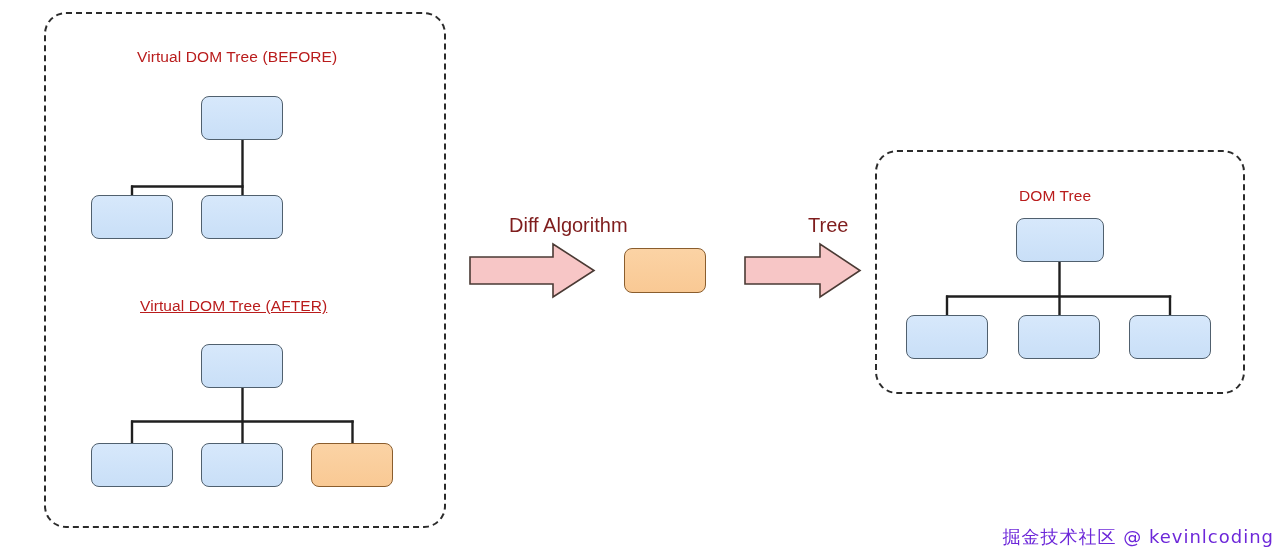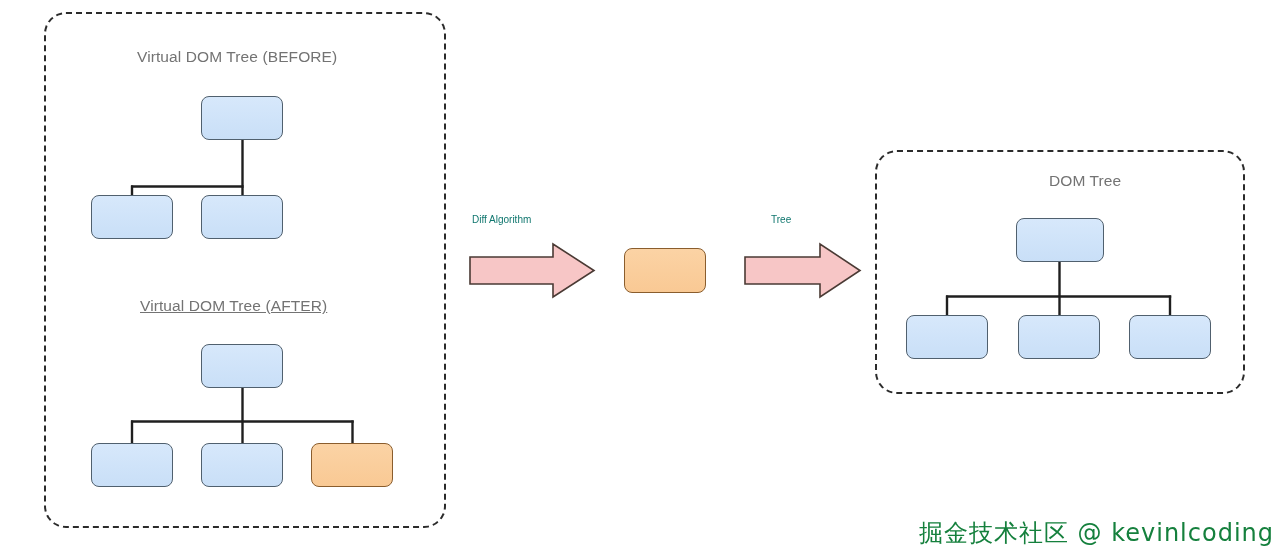--- a/index.html
+++ b/index.html
@@ -31,50 +31,51 @@
   }
   #panel-dom {
     left: 875px;
     top: 150px;
     width: 370px;
     height: 244px;
   }
   .tree-title {
     position: absolute;
     font-size: 15.5px;
-    color: #737373;
+    color: #b91c1c;
     white-space: nowrap;
     letter-spacing: 0.1px;
   }
   #title-before { left: 137px; top: 48px; }
   #title-after  { left: 140px; top: 297px; text-decoration: underline; }
-  #title-dom    { left: 1019px; top: 172px; margin-left: 30px; }
+  #title-dom    { left: 1019px; top: 187px; }
 
   .node {
     position: absolute;
     width: 82px;
     height: 44px;
     border-radius: 8px;
     box-sizing: border-box;
   }
   .node.blue {
     background: linear-gradient(180deg, #d7e8fb 0%, #cfe3f9 55%, #c9dff7 100%);
     border: 1.6px solid #50606e;
   }
   .node.orange {
     background: linear-gradient(180deg, #fbd3a5 0%, #f9c994 100%);
     border: 1.6px solid #8a5d2d;
   }
   #node-dom-root { width: 88px; }
 
   .label-mid {
     position: absolute;
-    font-size: 10px;
-    color: #0f766e;
+    font-size: 20px;
+    color: #7f1d1d;
     white-space: nowrap;
+    margin-left: 37px;
   }
   #label-diff  { left: 472px; top: 214px; }
   #label-patch { left: 771px; top: 214px; }
 
   .svg-layer {
     position: absolute;
     left: 0;
     top: 0;
     width: 1288px;
     height: 555px;
@@ -89,22 +90,22 @@
   .arrow-shape {
     fill: #f7c6c6;
     stroke: #4a3a34;
     stroke-width: 1.6;
     stroke-linejoin: miter;
   }
   #watermark {
     position: absolute;
     right: 14px;
     bottom: 6px;
-    font-size: 24px;
-    color: #15803d;
+    font-size: 18px;
+    color: #6d28d9;
     white-space: nowrap;
     letter-spacing: 1px;
     font-family: "DejaVu Sans", sans-serif;
   }
 </style>
 </head>
 <body>
 
 <div id="canvas">
 

